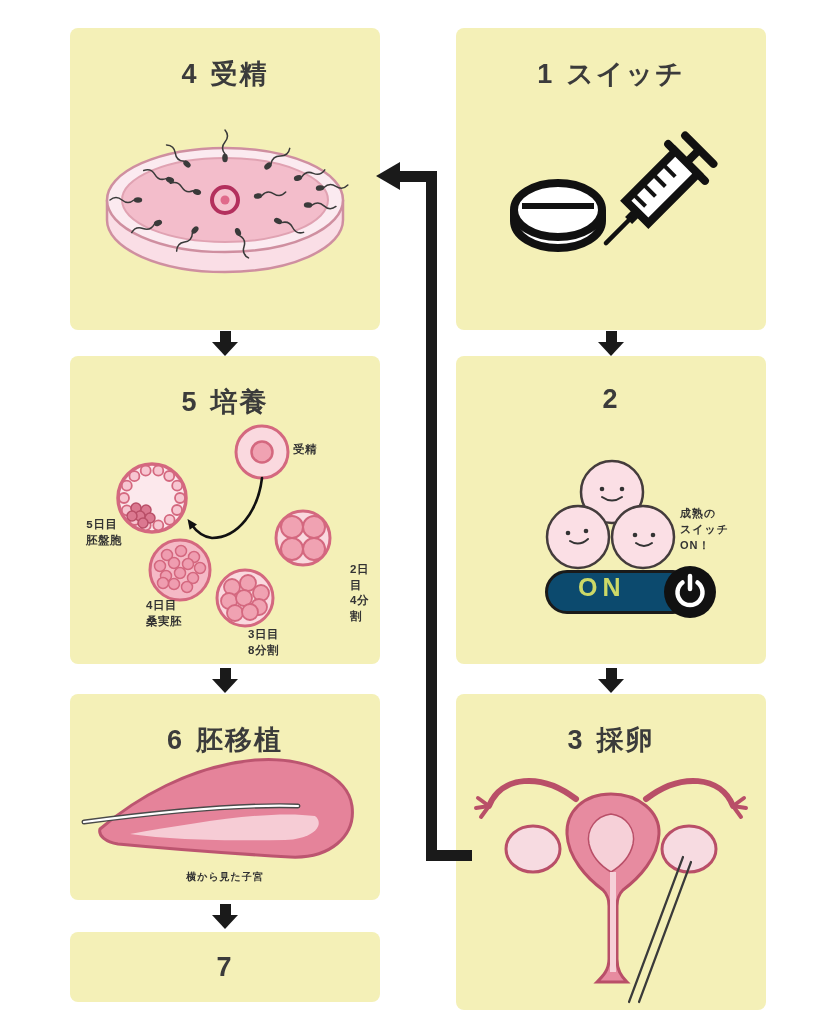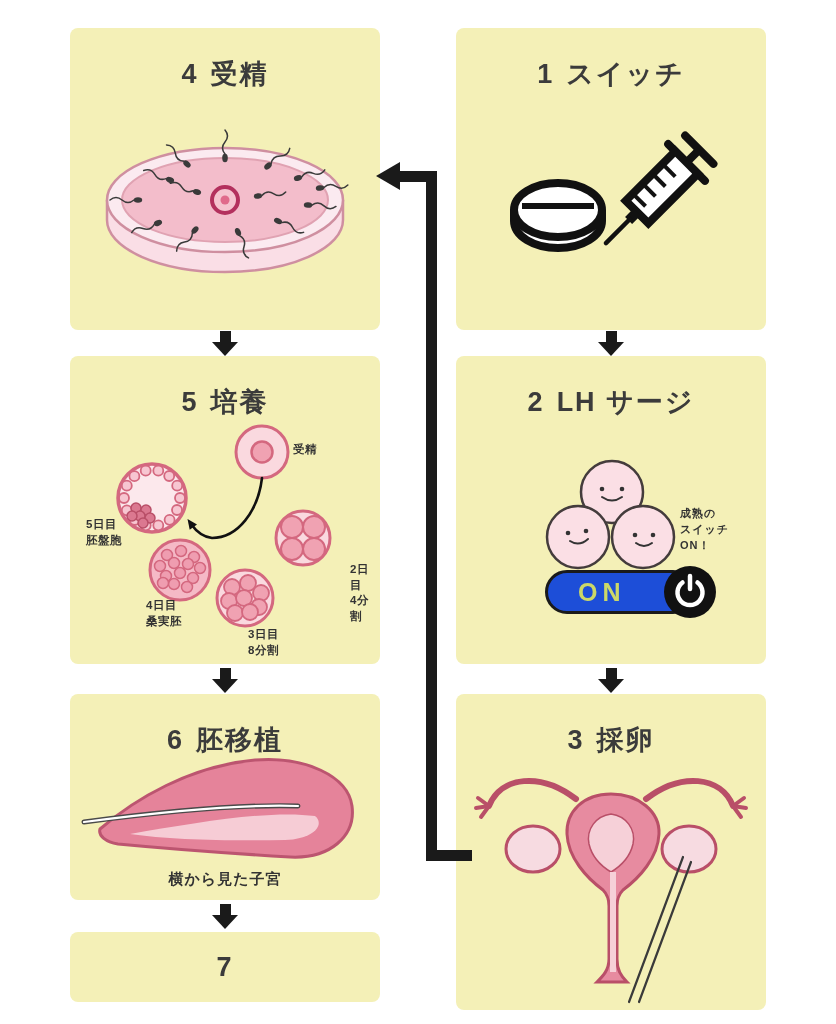--- a/index.html
+++ b/index.html
@@ -47,45 +47,45 @@
     border-top:14px solid transparent;border-bottom:14px solid transparent;
     border-right:24px solid #1a1a1a;
   }
 
   
   .maturity-note{
     position:absolute;left:224px;top:150px;font-size:11px;font-weight:bold;
     color:#333;line-height:1.45;white-space:pre-line;letter-spacing:1px;
   }
   .switch-pill{
-    position:absolute;left:89px;top:214px;width:150px;height:44px;background:#1d4ed8;
+    position:absolute;left:89px;top:214px;width:150px;height:44px;background:#0c4a6e;
     border:3px solid #1a1a1a;border-radius:25px;box-sizing:border-box;
-    display:flex;align-items:center;padding-left:30px;
+    display:flex;padding-left:30px;
   }
   .switch-on-label{font-size:25px;font-weight:bold;color:#ccd867;letter-spacing:5px;}
   .power-btn{
     position:absolute;left:208px;top:210px;width:52px;height:52px;border-radius:50%;
     background:#111;display:flex;align-items:center;justify-content:center;
   }
 
   
   .stage-label{
     position:absolute;font-size:11.5px;font-weight:bold;color:#333;line-height:1.35;
     white-space:pre-line;letter-spacing:0.5px;
   }
   #stage-label-fert{left:223px;top:86px;}
   #stage-label-d2{left:246px;top:206px;margin-left:34px;}
   #stage-label-d3{left:178px;top:271px;}
   #stage-label-d4{left:76px;top:242px;}
-  #stage-label-d5{left:16px;top:161px;}
+  #stage-label-d5{left:16px;top:161px;font-family:Liberation Mono, monospace;}
 
   
   .side-caption{
     position:absolute;left:0;top:176px;width:100%;text-align:center;
-    font-size:15px;font-weight:bold;color:#333;letter-spacing:1px;
+    font-size:10px;font-weight:bold;color:#333;letter-spacing:1px;
   }
 </style>
 </head>
 <body>
 
 <div class="canvas">
 
   <section class="panel" id="panel-4">
     <h2 class="panel-title">
       <span>4</span>
@@ -284,21 +284,20 @@
 8分割</div>
     <div class="stage-label" id="stage-label-d4">4日目
 桑実胚</div>
     <div class="stage-label" id="stage-label-d5">5日目
 胚盤胞</div>
   </section>
 
   <section class="panel" id="panel-2">
     <h2 class="panel-title">
       <span>2</span>
-      <span>LH サージ</span>
     </h2>
     <svg class="ill" style="left:80px;top:95px;" width="140" height="120" viewBox="0 0 140 120">
 
       <circle cx="76" cy="41" r="31" fill="#fbdfe5" stroke="#443c3c" stroke-width="2.5"></circle>
       <circle cx="66" cy="38" r="2.3" fill="#333"></circle>
         <circle cx="86" cy="38" r="2.3" fill="#333"></circle>
       <path d="M 66 46 Q 76 53 86 46" fill="none" stroke="#333" stroke-width="2" stroke-linecap="round"></path>
 
       <circle cx="42" cy="86" r="31" fill="#fbdfe5" stroke="#443c3c" stroke-width="2.5"></circle>
       <circle cx="32" cy="82" r="2.3" fill="#333"></circle>

